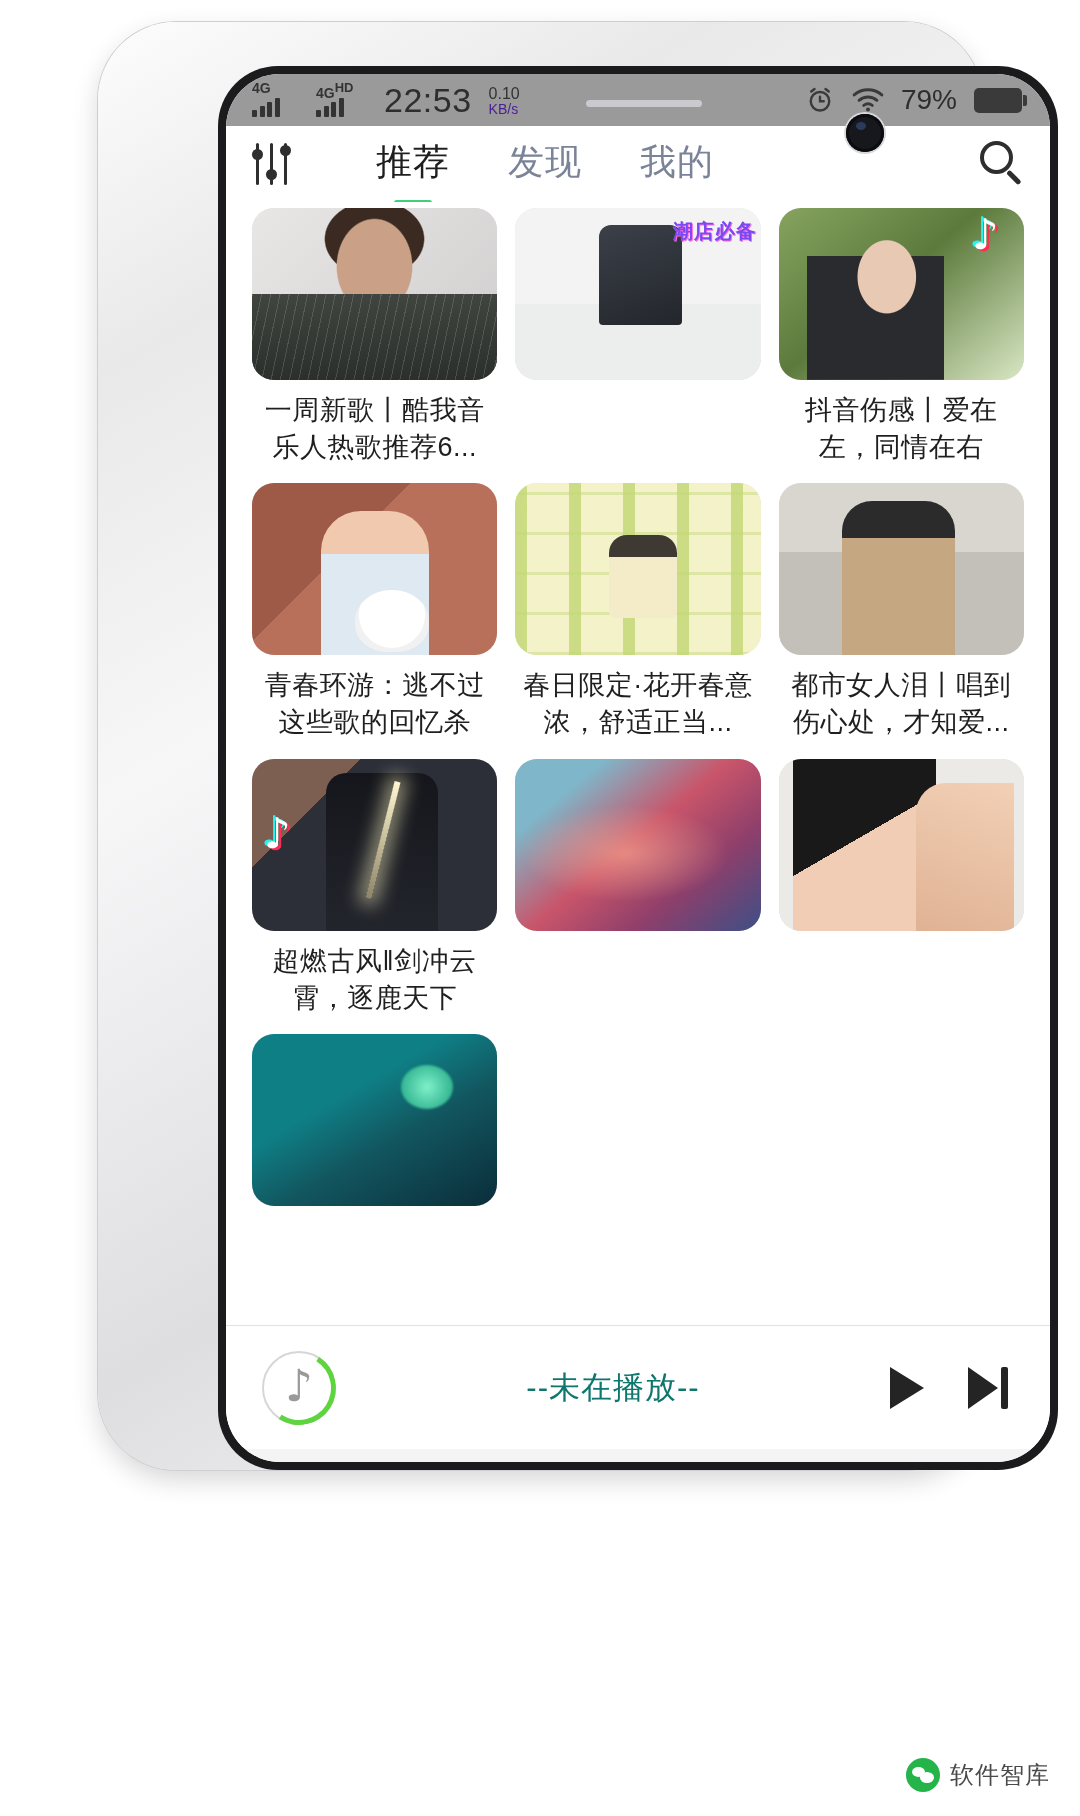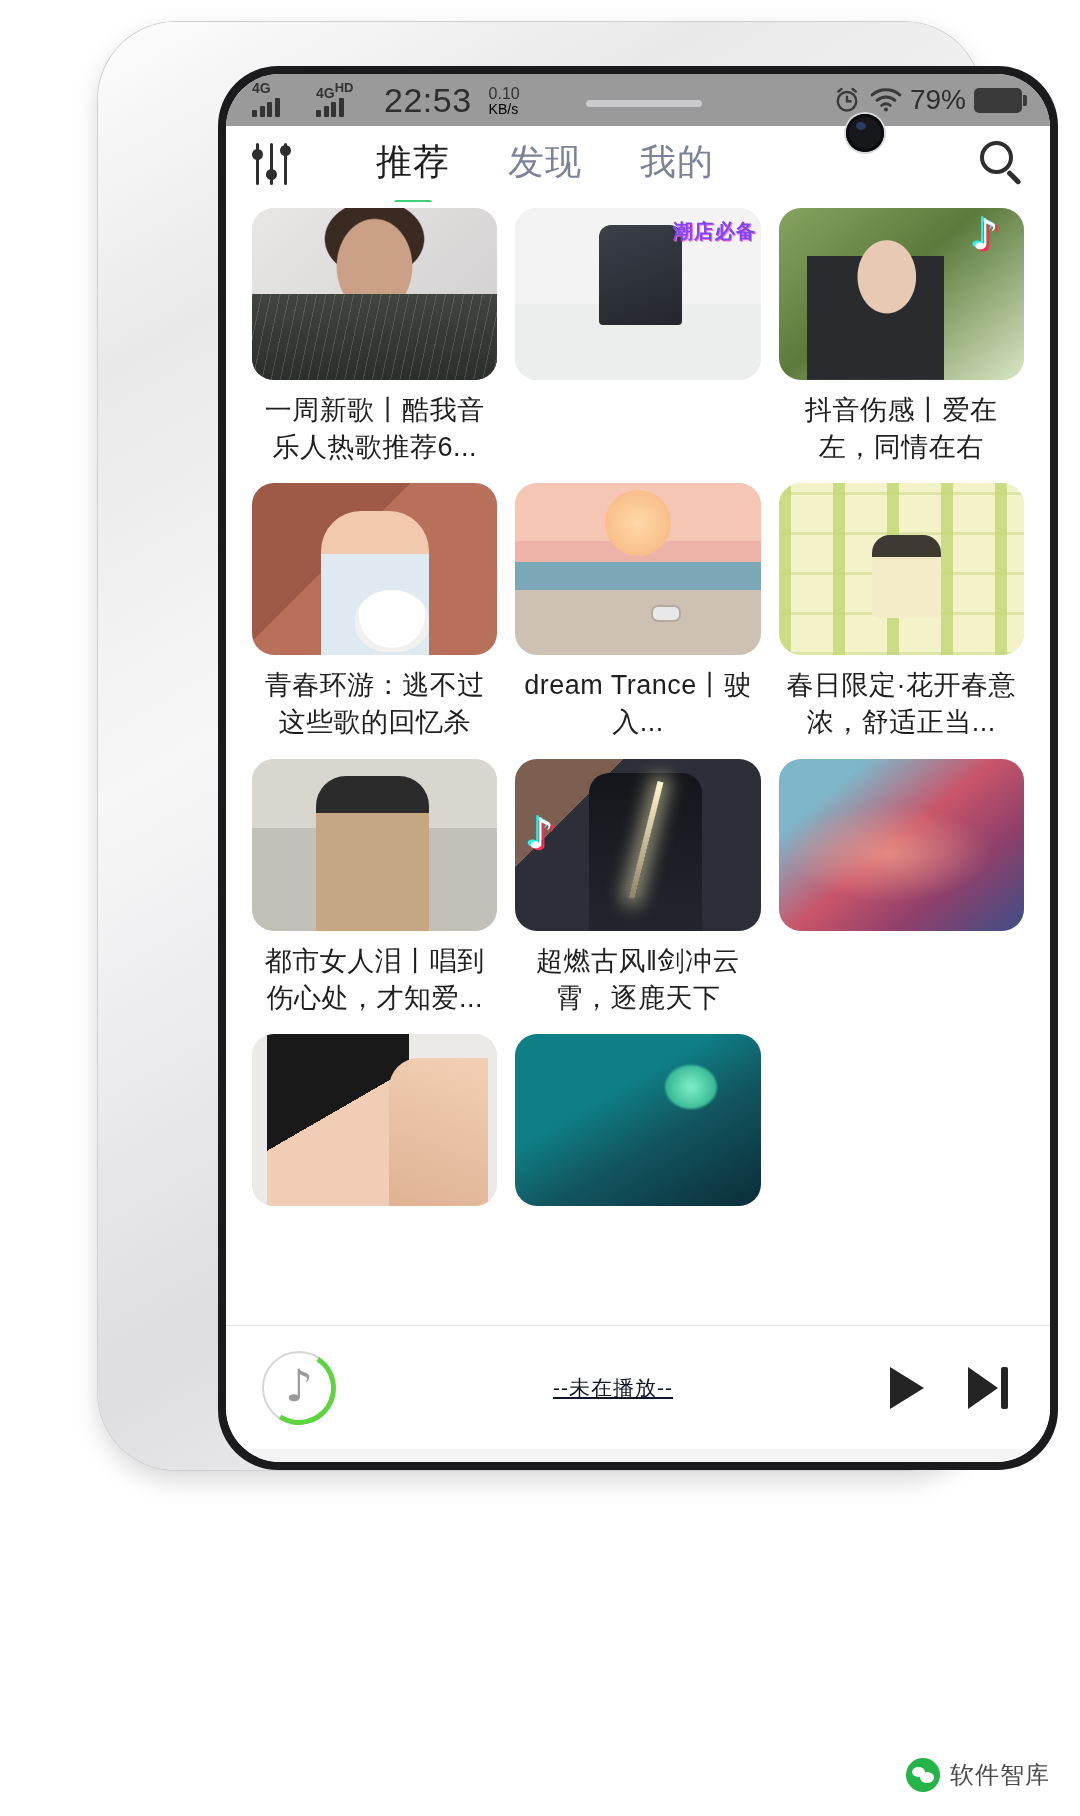--- a/index.html
+++ b/index.html
@@ -95,22 +95,22 @@
   .sig .lbl sup { font-size: 13px; vertical-align: super; }
   .sig .bars { position: absolute; bottom: 0; left: 0; display: flex; align-items: flex-end; gap: 2.5px; }
   .sig .bars i { display:block; width: 5px; background: #333; border-radius: 1px; }
   .sig .bars i:nth-child(1){height:7px}
   .sig .bars i:nth-child(2){height:11px}
   .sig .bars i:nth-child(3){height:15px}
   .sig .bars i:nth-child(4){height:19px}
   .clock { font-size: 34px; color: #2e2e2e; line-height: 1; margin-left: 4px; letter-spacing: .5px; }
   .netspeed { margin-left: 7px; line-height: 1.05; }
   .netspeed .v { font-size: 16px; color: #333; display:block; }
-  .netspeed .u { font-size: 14px; color: #000000; display:block; }
-  .sb-right { margin-left: auto; display: flex; align-items: center; gap: 8px; }
+  .netspeed .u { font-size: 14px; color: #4c1d95; display:block; }
+  .sb-right { margin-left: auto; display: flex; align-items: center; gap: 17px; }
   .batt-pct { font-size: 28px; color: #2e2e2e; }
   .batt {
     width: 48px; height: 25px; border-radius: 5px;
     background: #3a3a3a; position: relative;
   }
   .batt::after {
     content:""; position:absolute; right:-5px; top:7px;
     width:4px; height:11px; border-radius:0 2px 2px 0; background:#3a3a3a;
   }
 
@@ -287,21 +287,21 @@
     transform: rotate(-12deg);
   }
   .disc .note {
     position: absolute; left: 50%; top: 50%;
     transform: translate(-50%,-54%);
     font-size: 44px; color: #9a9a9a; line-height: 1;
     font-family: "DejaVu Sans", sans-serif;
   }
   .player-title {
     flex: 1; text-align: center;
-    font-size: 21px; color: #0f172a; letter-spacing: 1px; text-decoration: underline;
+    font-size: 31px; color: #0f766e; letter-spacing: 1px;
   }
   .play-btn {
     width: 0; height: 0; margin-right: 44px; cursor: pointer;
     border-left: 34px solid #242424;
     border-top: 21px solid transparent;
     border-bottom: 21px solid transparent;
   }
   .next-btn { position: relative; width: 40px; height: 42px; cursor: pointer; }
   .next-btn::before {
     content:""; position:absolute; left:0; top:0;
@@ -450,26 +450,20 @@
               <div class="card-title">抖音伤感丨爱在左，同情在右</div>
             </div>
 
             <div class="card">
               <div class="thumb">
                   <div class="art a-student"></div>
                 </div>
               <div class="card-title">青春环游：逃不过这些歌的回忆杀</div>
             </div>
 
-            <div class="card">
-              <div class="thumb">
-                  <div class="art a-moon"></div>
-                </div>
-              <div class="card-title">dream Trance丨驶入...</div>
-            </div>
 
             <div class="card">
               <div class="thumb">
                   <div class="art a-bamboo"></div>
                 </div>
               <div class="card-title">春日限定·花开春意浓，舒适正当...</div>
             </div>
 
             <div class="card">
               <div class="thumb">

